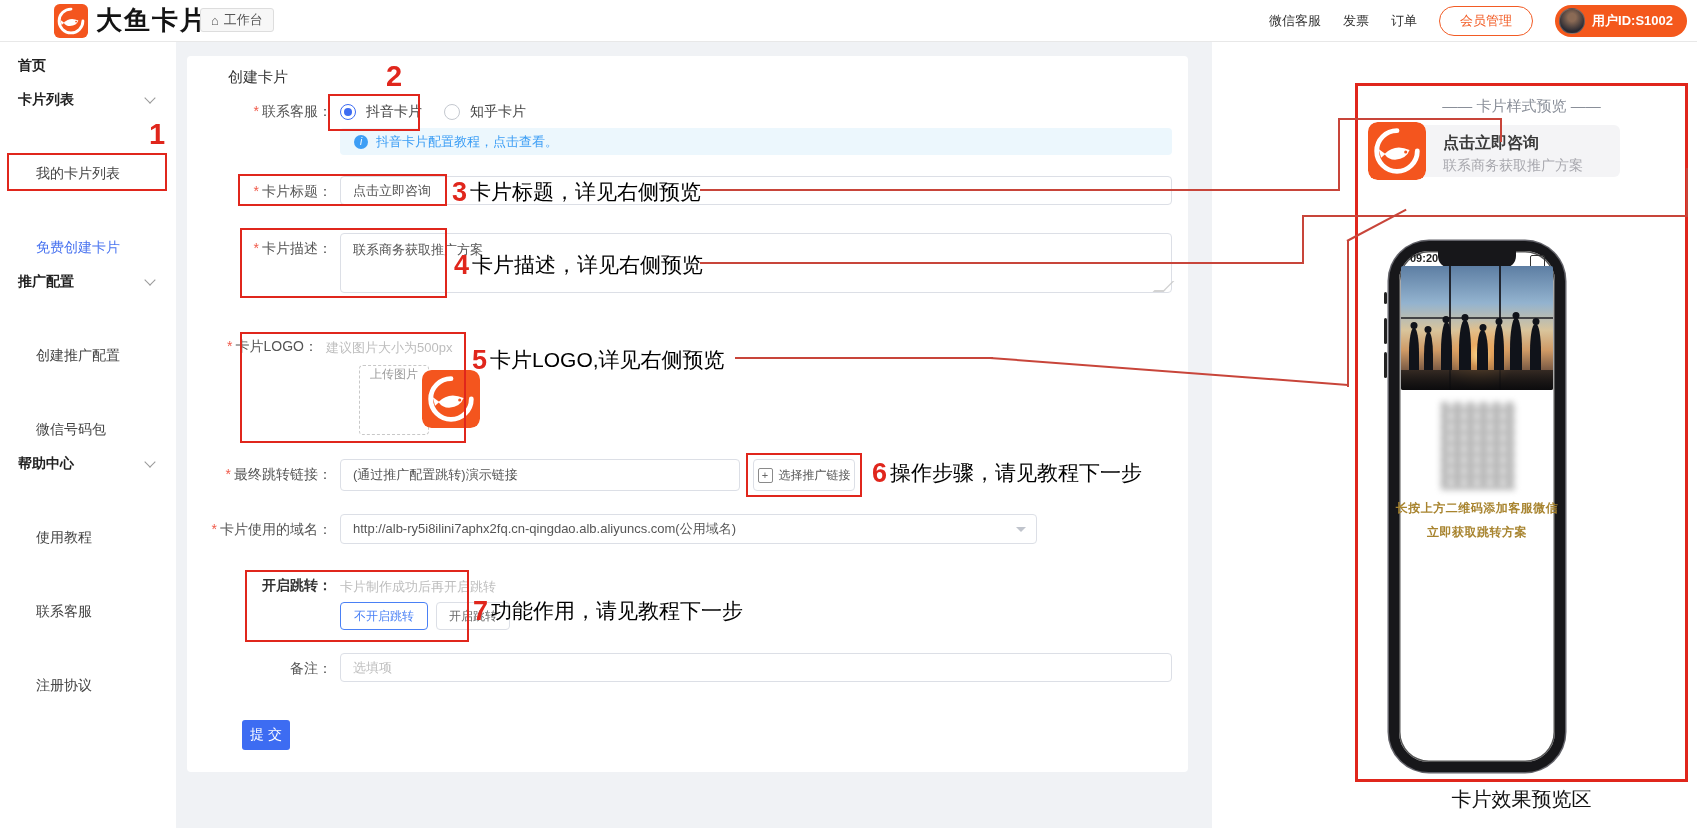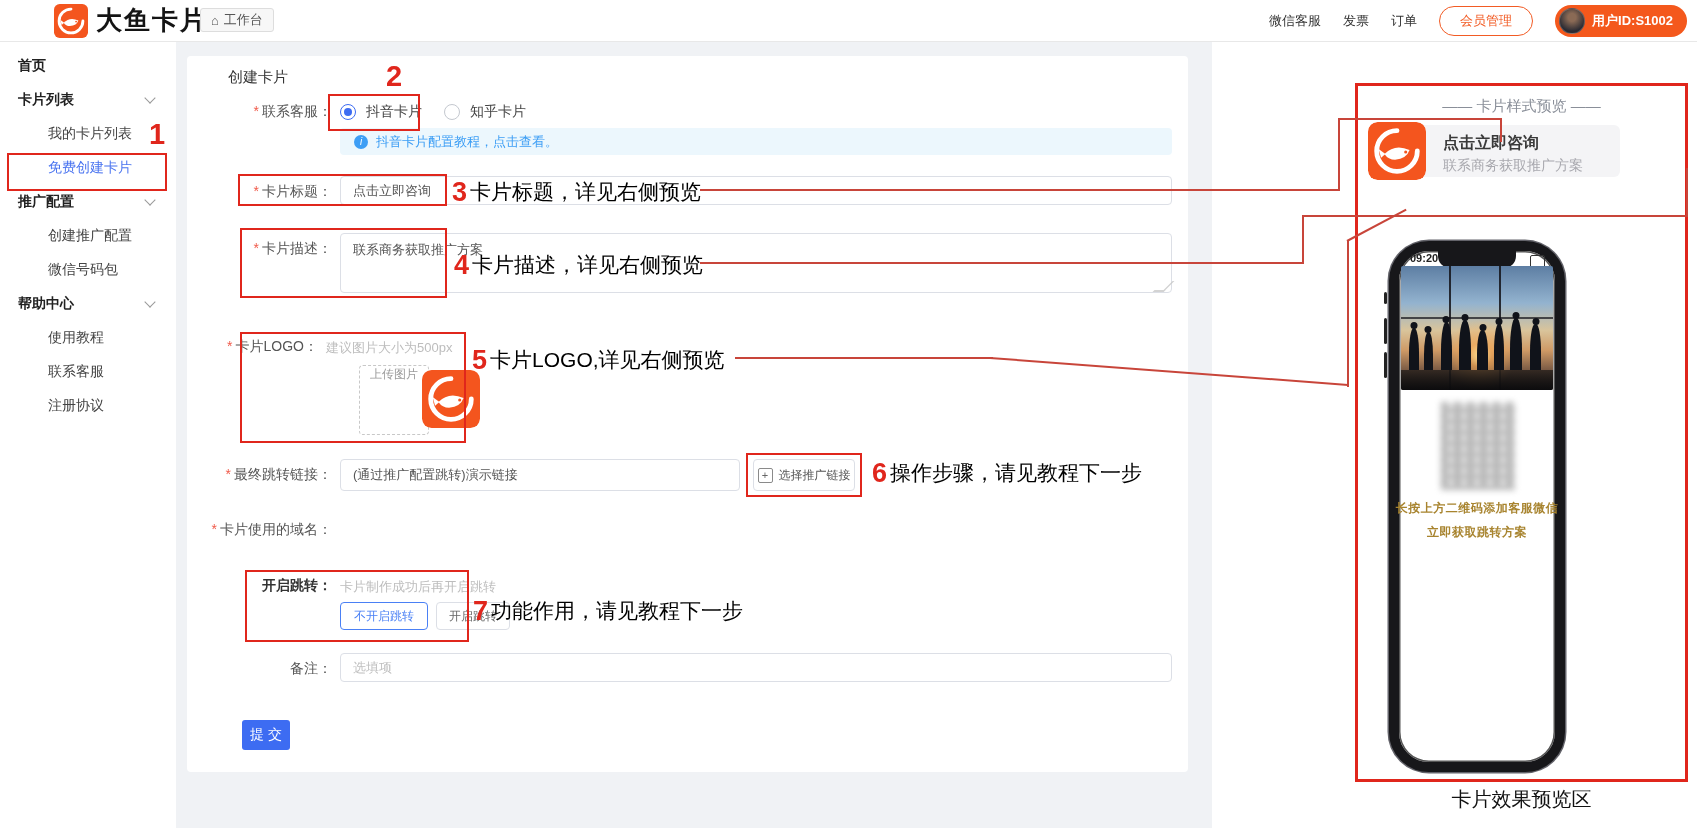--- a/index.html
+++ b/index.html
@@ -17,21 +17,21 @@
   .member-btn{border:1px solid #f25b24;color:#f25b24;background:#fff;border-radius:16px;font-size:13px;
               padding:5px 20px;cursor:pointer;}
   .user-chip{background:#f4581c;color:#fff;border-radius:16px;font-size:13px;font-weight:700;
              padding:3px 14px 3px 4px;display:flex;align-items:center;gap:7px;cursor:pointer;}
   .avatar{width:24px;height:24px;border-radius:50%;background:radial-gradient(circle at 50% 35%,#8a6a55 20%,#2b2b33 70%);
           border:1px solid #fff3;}
   
   .sidebar{position:absolute;left:0;top:41px;width:176px;height:787px;background:#fff;padding-top:8px;box-sizing:border-box;}
   .sb-item{height:34px;display:flex;align-items:center;font-size:14px;color:#444;cursor:pointer;}
   .sb-top,.sb-group{padding-left:18px;font-weight:600;color:#222;}
-  .sb-sub{padding-left:48px;}
+  .sb-sub{padding-left:36px;margin-top:40px;}
   .sb-sub.active{color:#4a74f0;}
   .chev{width:7px;height:7px;border-right:1.5px solid #999;border-bottom:1.5px solid #999;
         transform:rotate(45deg);margin-left:auto;margin-right:22px;margin-top:-4px;}
   
   .form-card{position:absolute;left:187px;top:56px;width:1001px;height:716px;background:#fff;border-radius:4px;}
   .right-panel{position:absolute;left:1212px;top:41px;width:485px;height:787px;background:#fff;}
   
   .page-title{position:absolute;left:228px;top:68px;font-size:15px;color:#333;}
   .lbl{position:absolute;font-size:14px;color:#555;text-align:right;white-space:nowrap;}
   .req{color:#f05a4a;margin-right:3px;}
@@ -235,20 +235,24 @@
   </div>
   <input class="inp" style="left: 340px; top: 459px; width: 400px; height: 32px;" value="(通过推广配置跳转)演示链接">
   <div class="sel-btn">
     <span class="plusbox">+</span>
     <span>选择推广链接</span>
   </div>
 
   <div class="lbl" style="left:170px;top:521px;width:162px">
     <span class="req">*</span><span>卡片使用的域名：</span>
   </div>
+  <div class="inp select" style="left:340px;top:514px;width:697px;height:30px;display:flex;align-items:center">
+    <span>http://alb-ry5i8ilini7aphx2fq.cn-qingdao.alb.aliyuncs.com(公用域名)</span>
+    <i class="caret"></i>
+  </div>
 
   <div class="lbl" style="left:210px;top:577px;width:122px;font-weight:700;color:#333">开启跳转：</div>
   <div class="hint" style="left:340px;top:578px">卡片制作成功后再开启跳转</div>
   <div class="jump-btn jump-on">不开启跳转</div>
   <div class="jump-btn jump-off">开启跳转</div>
 
   <div class="lbl" style="left:270px;top:660px;width:62px">备注：</div>
   <input class="inp" style="left: 340px; top: 653px; width: 832px; height: 29px;" placeholder="选填项">
 
   <button class="submit">提 交</button>

